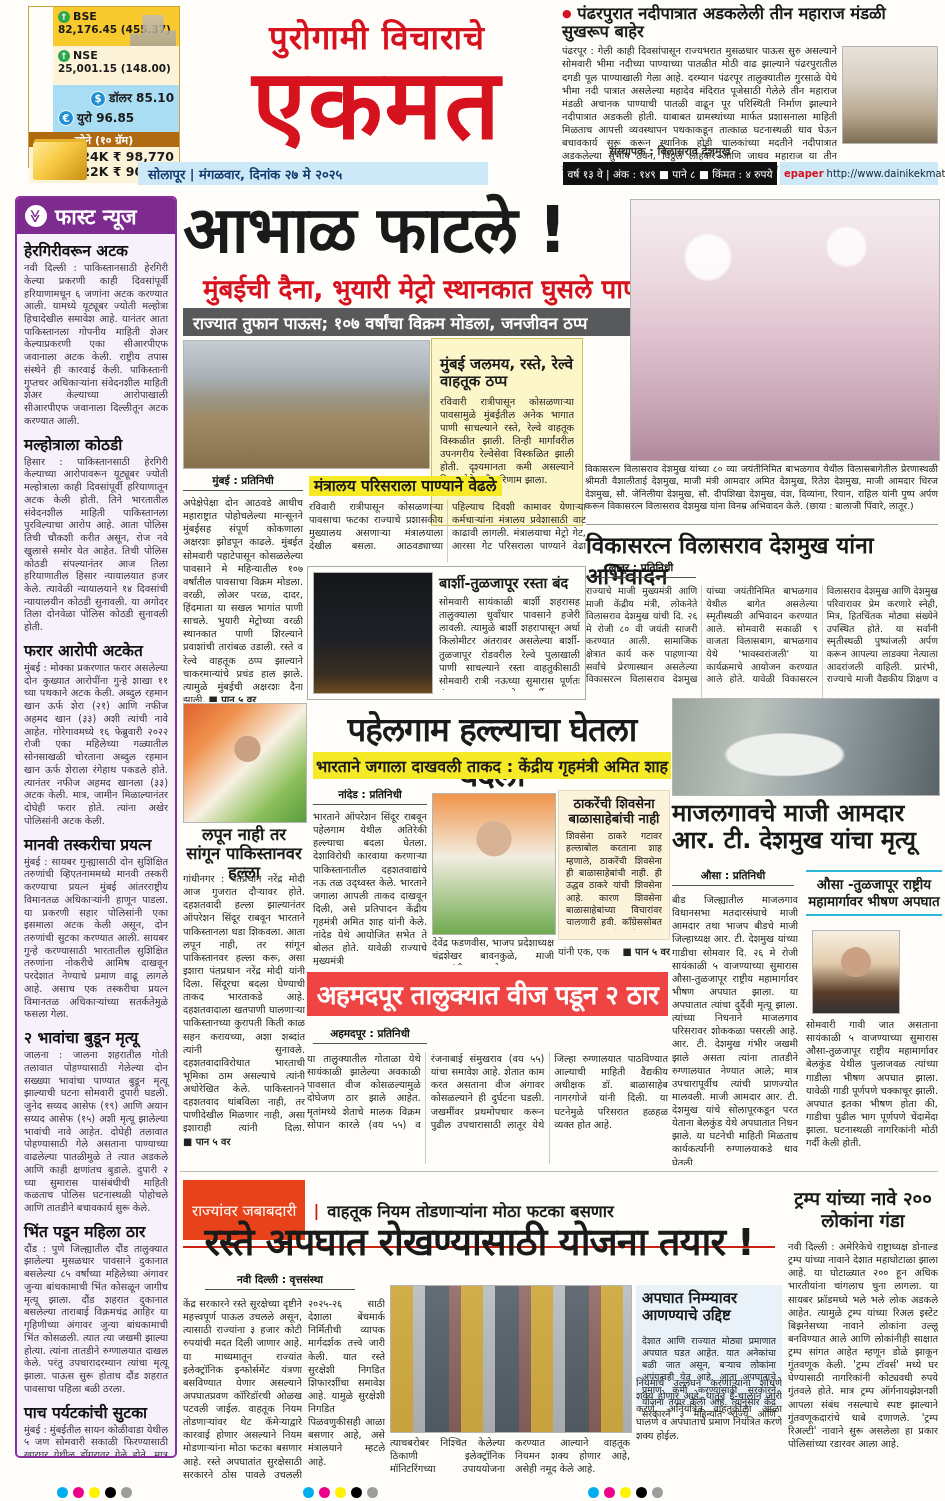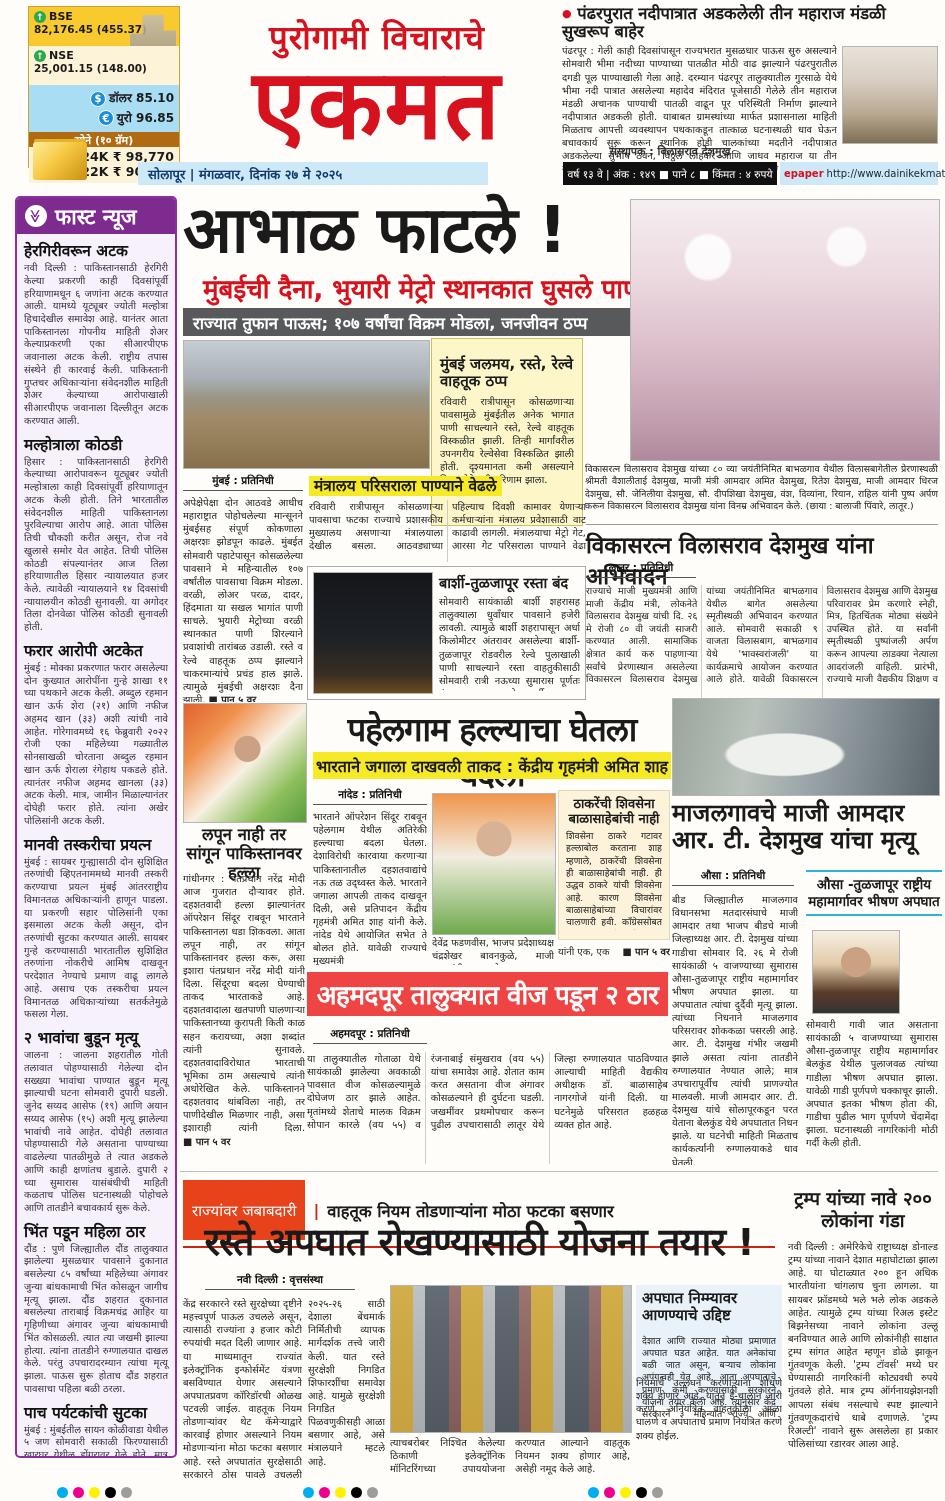--- a/index.html
+++ b/index.html
@@ -9,21 +9,21 @@
   .body{font-size:9.8px;line-height:1.34;text-align:justify;color:#222;overflow:hidden;}
   .byline{font-weight:700;font-size:10.5px;text-align:center;border-bottom:1.5px solid #555;padding-bottom:3px;color:#111;}
   .pageref{font-weight:700;white-space:nowrap;}
   .photo{background-size:cover;border:1px solid #b5b5b5;}
   
   .tagline{color:#d5121e;font-weight:800;font-size:33px;letter-spacing:1px;}
   .ekmat{color:#d5121e;font-weight:900;font-size:97px;line-height:.95;letter-spacing:2px;}
   .founder{font-size:11px;font-weight:700;color:#333;text-align:center;}
   
   #market{border:1px solid #caa43a;font-size:11px;}
-  .mrow{position:relative;padding:3px 5px;}
+  .mrow{position:relative;padding:3px 5px;margin-left:24px;}
   .uparr{display:inline-flex;width:12px;height:12px;border-radius:50%;background:#2aa84a;color:#fff;
          font-size:9px;align-items:center;justify-content:center;font-weight:700;margin-right:3px;}
   .ccircle{display:inline-flex;width:14px;height:14px;border-radius:50%;background:#1f8fd5;color:#fff;
          font-size:10px;font-weight:700;align-items:center;justify-content:center;margin-right:3px;border:1px solid #fff;}
   .building{position:absolute;right:3px;top:8px;width:56px;height:62px;opacity:.85;
          background:linear-gradient(180deg,#c3bdb2,#8d877c);
          clip-path:polygon(0 100%,0 55%,18% 55%,18% 30%,40% 30%,40% 0,78% 0,78% 25%,100% 25%,100% 100%);}
   .goldbars{position:absolute;left:4px;bottom:3px;width:54px;height:38px;border-radius:3px;
          background:linear-gradient(135deg,#ffec9a 0%,#f7c942 45%,#c98f12 100%);box-shadow:0 -4px 0 -1px #e8b32a;}
   
@@ -77,21 +77,21 @@
       <div class="building"></div>
     </div>
     <div class="mrow" style="background:#fdf3d8;height:33px;">
       <span class="uparr">↑</span><b>NSE</b>
       <div style="font-weight:700;font-size:10.5px;">25,001.15 (148.00)</div>
     </div>
     <div class="mrow" style="background:#a8ddf4;height:40px;padding-top:4px;">
       <div style="text-align:right;font-weight:700;font-size:12px;">
         <span class="ccircle">$</span><span>डॉलर</span>&nbsp;<span>85.10</span>
       </div>
-      <div style="text-align:right;font-weight:700;font-size:12px;margin-top:2px;">
+      <div style="text-align:left;font-weight:700;font-size:12px;margin-top:2px;">
         <span class="ccircle">€</span><span>युरो</span>&nbsp;<span>96.85</span>
       </div>
     </div>
     <div style="position:relative;background:#fdf3d8;height:51px;">
       <div style="background:#b06a12;color:#fff;font-weight:700;font-size:11px;text-align:center;">सोने (१० ग्रॅम)</div>
       <div class="goldbars"></div>
       <div style="text-align:right;font-weight:800;font-size:12.5px;padding:2px 5px 0 0;">
         <span>24K ₹</span>&nbsp;<span>98,770</span>
       </div>
       <div style="text-align:right;font-weight:800;font-size:12.5px;padding-right:5px;">

